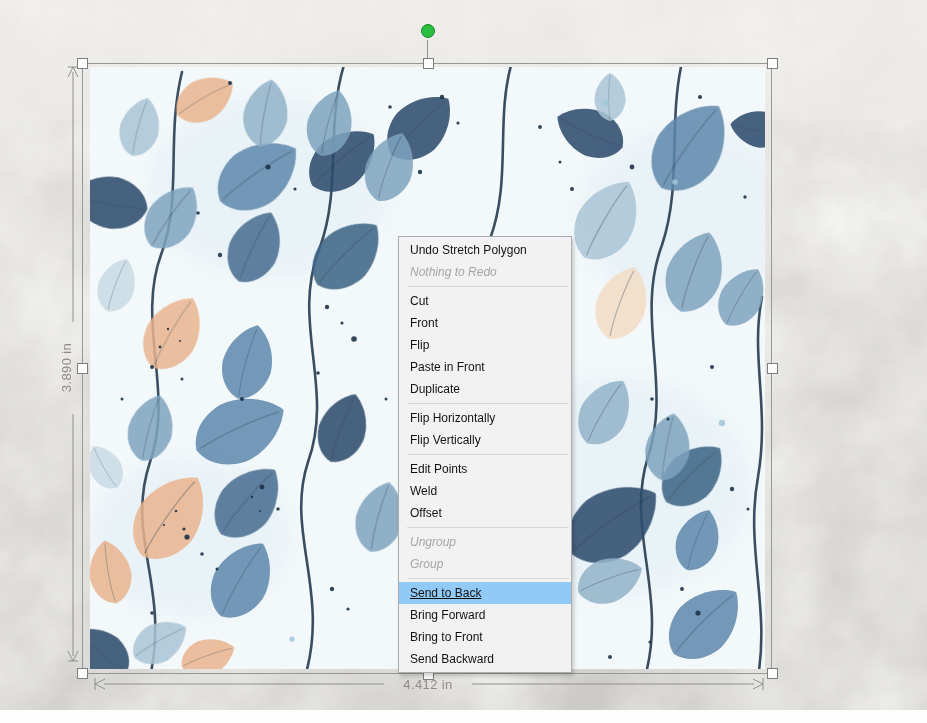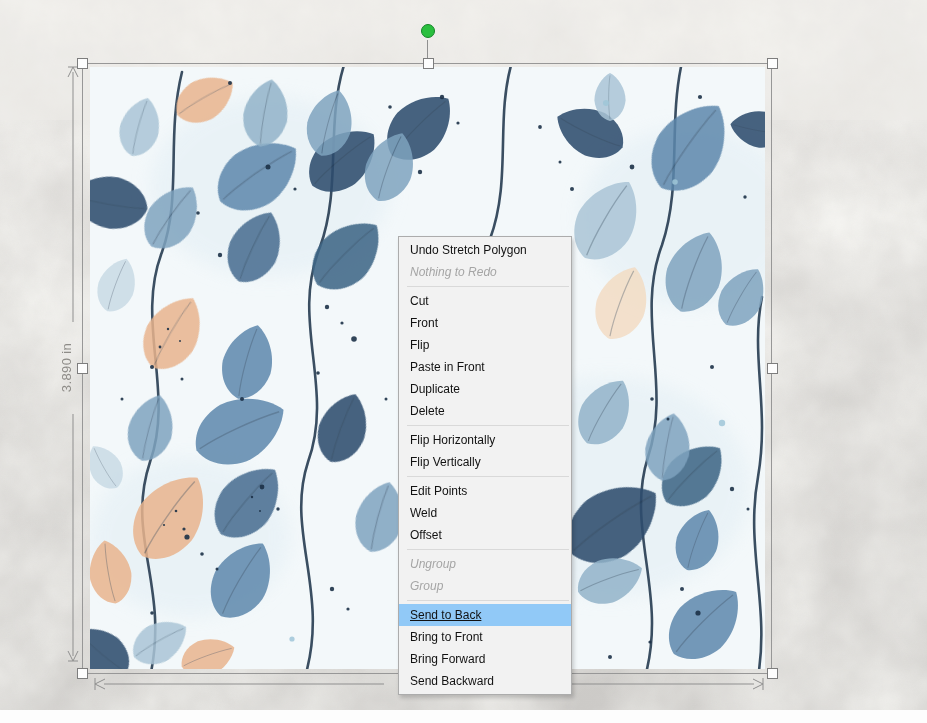--- a/index.html
+++ b/index.html
@@ -246,31 +246,30 @@
 
   <div class="ctx-menu" id="ctx-menu">
       <div class="menu-item">Undo Stretch Polygon</div>
       <div class="menu-item disabled">Nothing to Redo</div>
       <div class="menu-sep"></div>
       <div class="menu-item">Cut</div>
       <div class="menu-item">Front</div>
       <div class="menu-item">Flip</div>
       <div class="menu-item">Paste in Front</div>
       <div class="menu-item">Duplicate</div>
-      <div class="menu-item">Delete</div>
       <div class="menu-sep"></div>
       <div class="menu-item">Flip Horizontally</div>
       <div class="menu-item">Flip Vertically</div>
       <div class="menu-sep"></div>
       <div class="menu-item">Edit Points</div>
       <div class="menu-item">Weld</div>
       <div class="menu-item">Offset</div>
       <div class="menu-sep"></div>
       <div class="menu-item disabled">Ungroup</div>
       <div class="menu-item disabled">Group</div>
       <div class="menu-sep"></div>
       <div class="menu-item highlighted">Send to Back</div>
+      <div class="menu-item">Bring Forward</div>
       <div class="menu-item">Bring to Front</div>
-      <div class="menu-item">Bring Forward</div>
       <div class="menu-item">Send Backward</div>
     </div>
 
 </div>
 
 </body></html>

